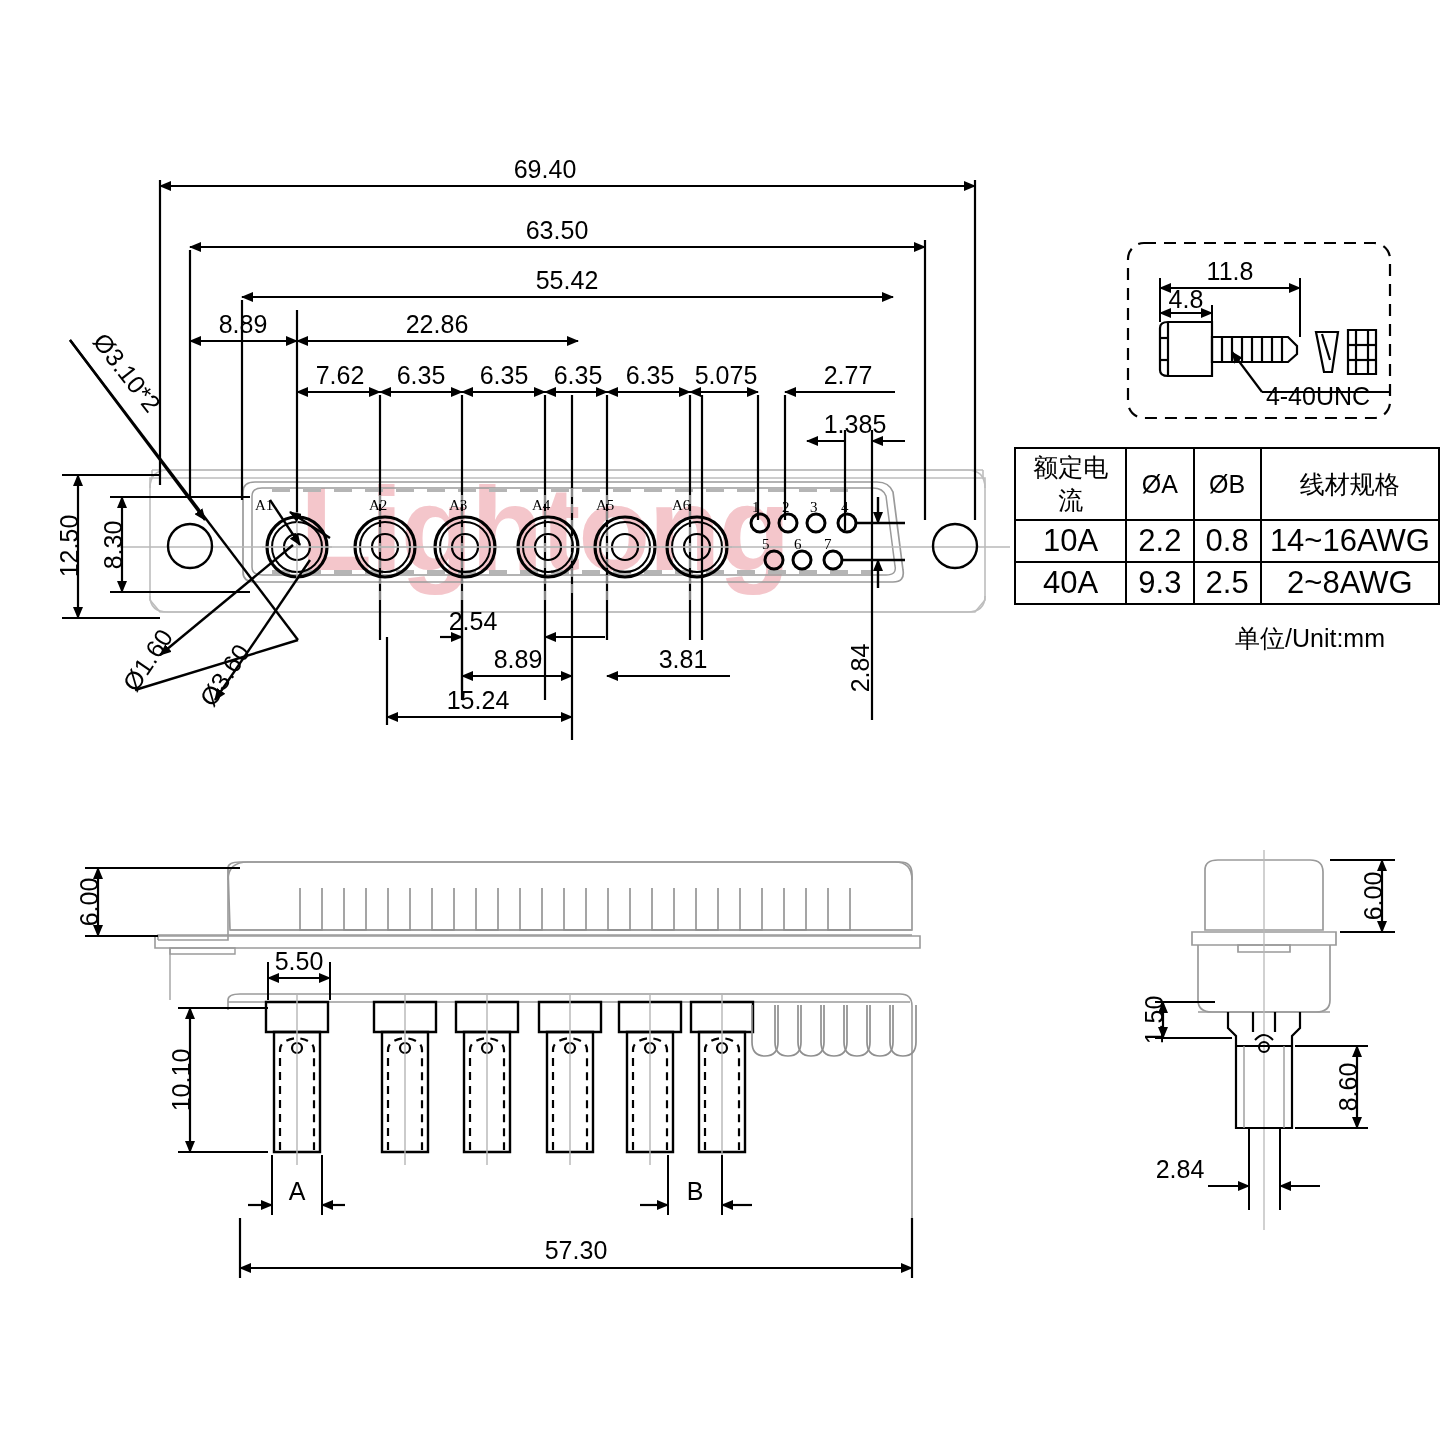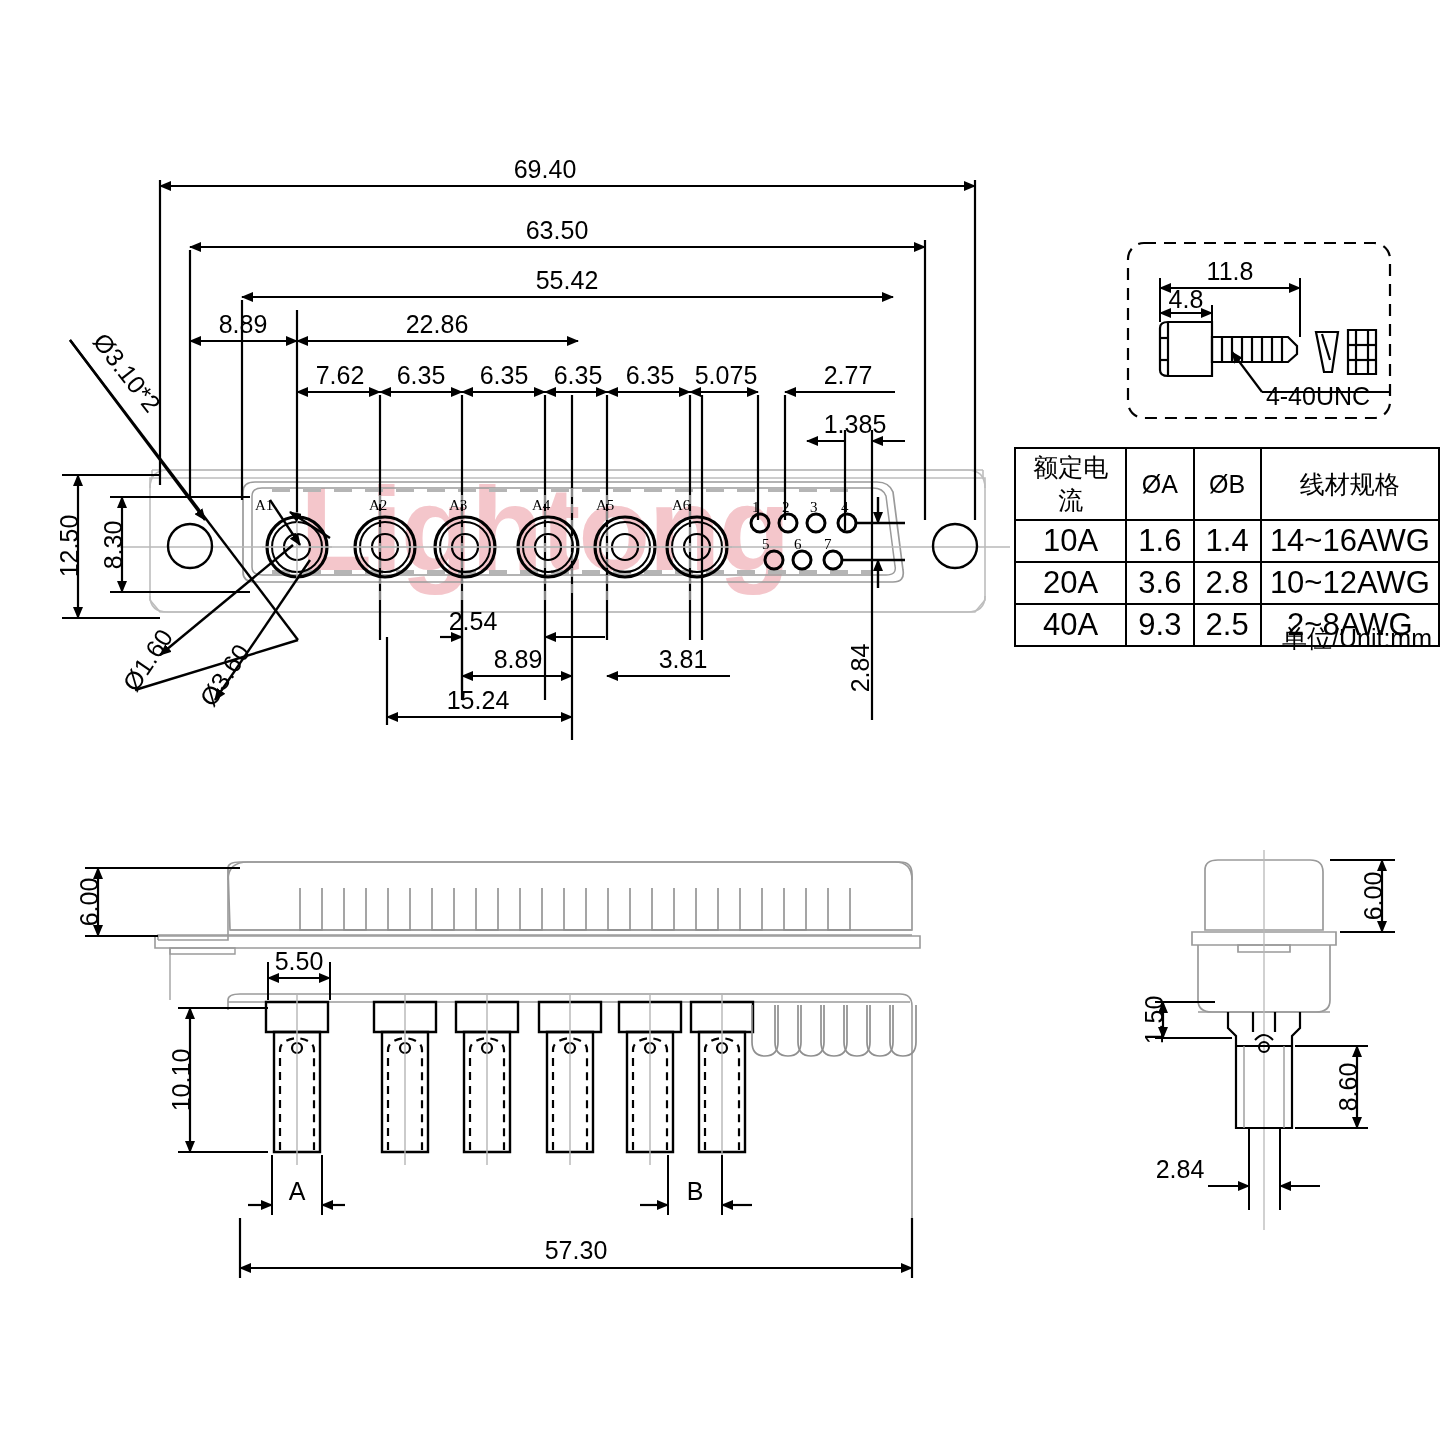--- a/index.html
+++ b/index.html
@@ -470,35 +470,29 @@
         <tr>
           <th style="width:134px">额定电流</th>
           <th style="width:62px">ØA</th>
           <th style="width:62px">ØB</th>
           <th style="width:168px">线材规格</th>
         </tr>
       </thead>
       <tbody id="spec-body">
           <tr>
             <td>10A</td>
-            <td>1.6</td>
-            <td>1.4</td>
+            <td>2.2</td>
+            <td>0.8</td>
             <td>14~16AWG</td>
-          </tr>
-          <tr>
-            <td>20A</td>
-            <td>3.6</td>
-            <td>2.8</td>
-            <td>10~12AWG</td>
           </tr>
           <tr>
             <td>40A</td>
             <td>9.3</td>
             <td>2.5</td>
             <td>2~8AWG</td>
           </tr>
         </tbody>
     </table>
   </div>
 
-  <div class="unitnote" style="left:1282px;top:622px;">单位/Unit:mm</div>
+  <div class="unitnote" style="left:1235px;top:622px;">单位/Unit:mm</div>
 
 </div>
 
 </body></html>

